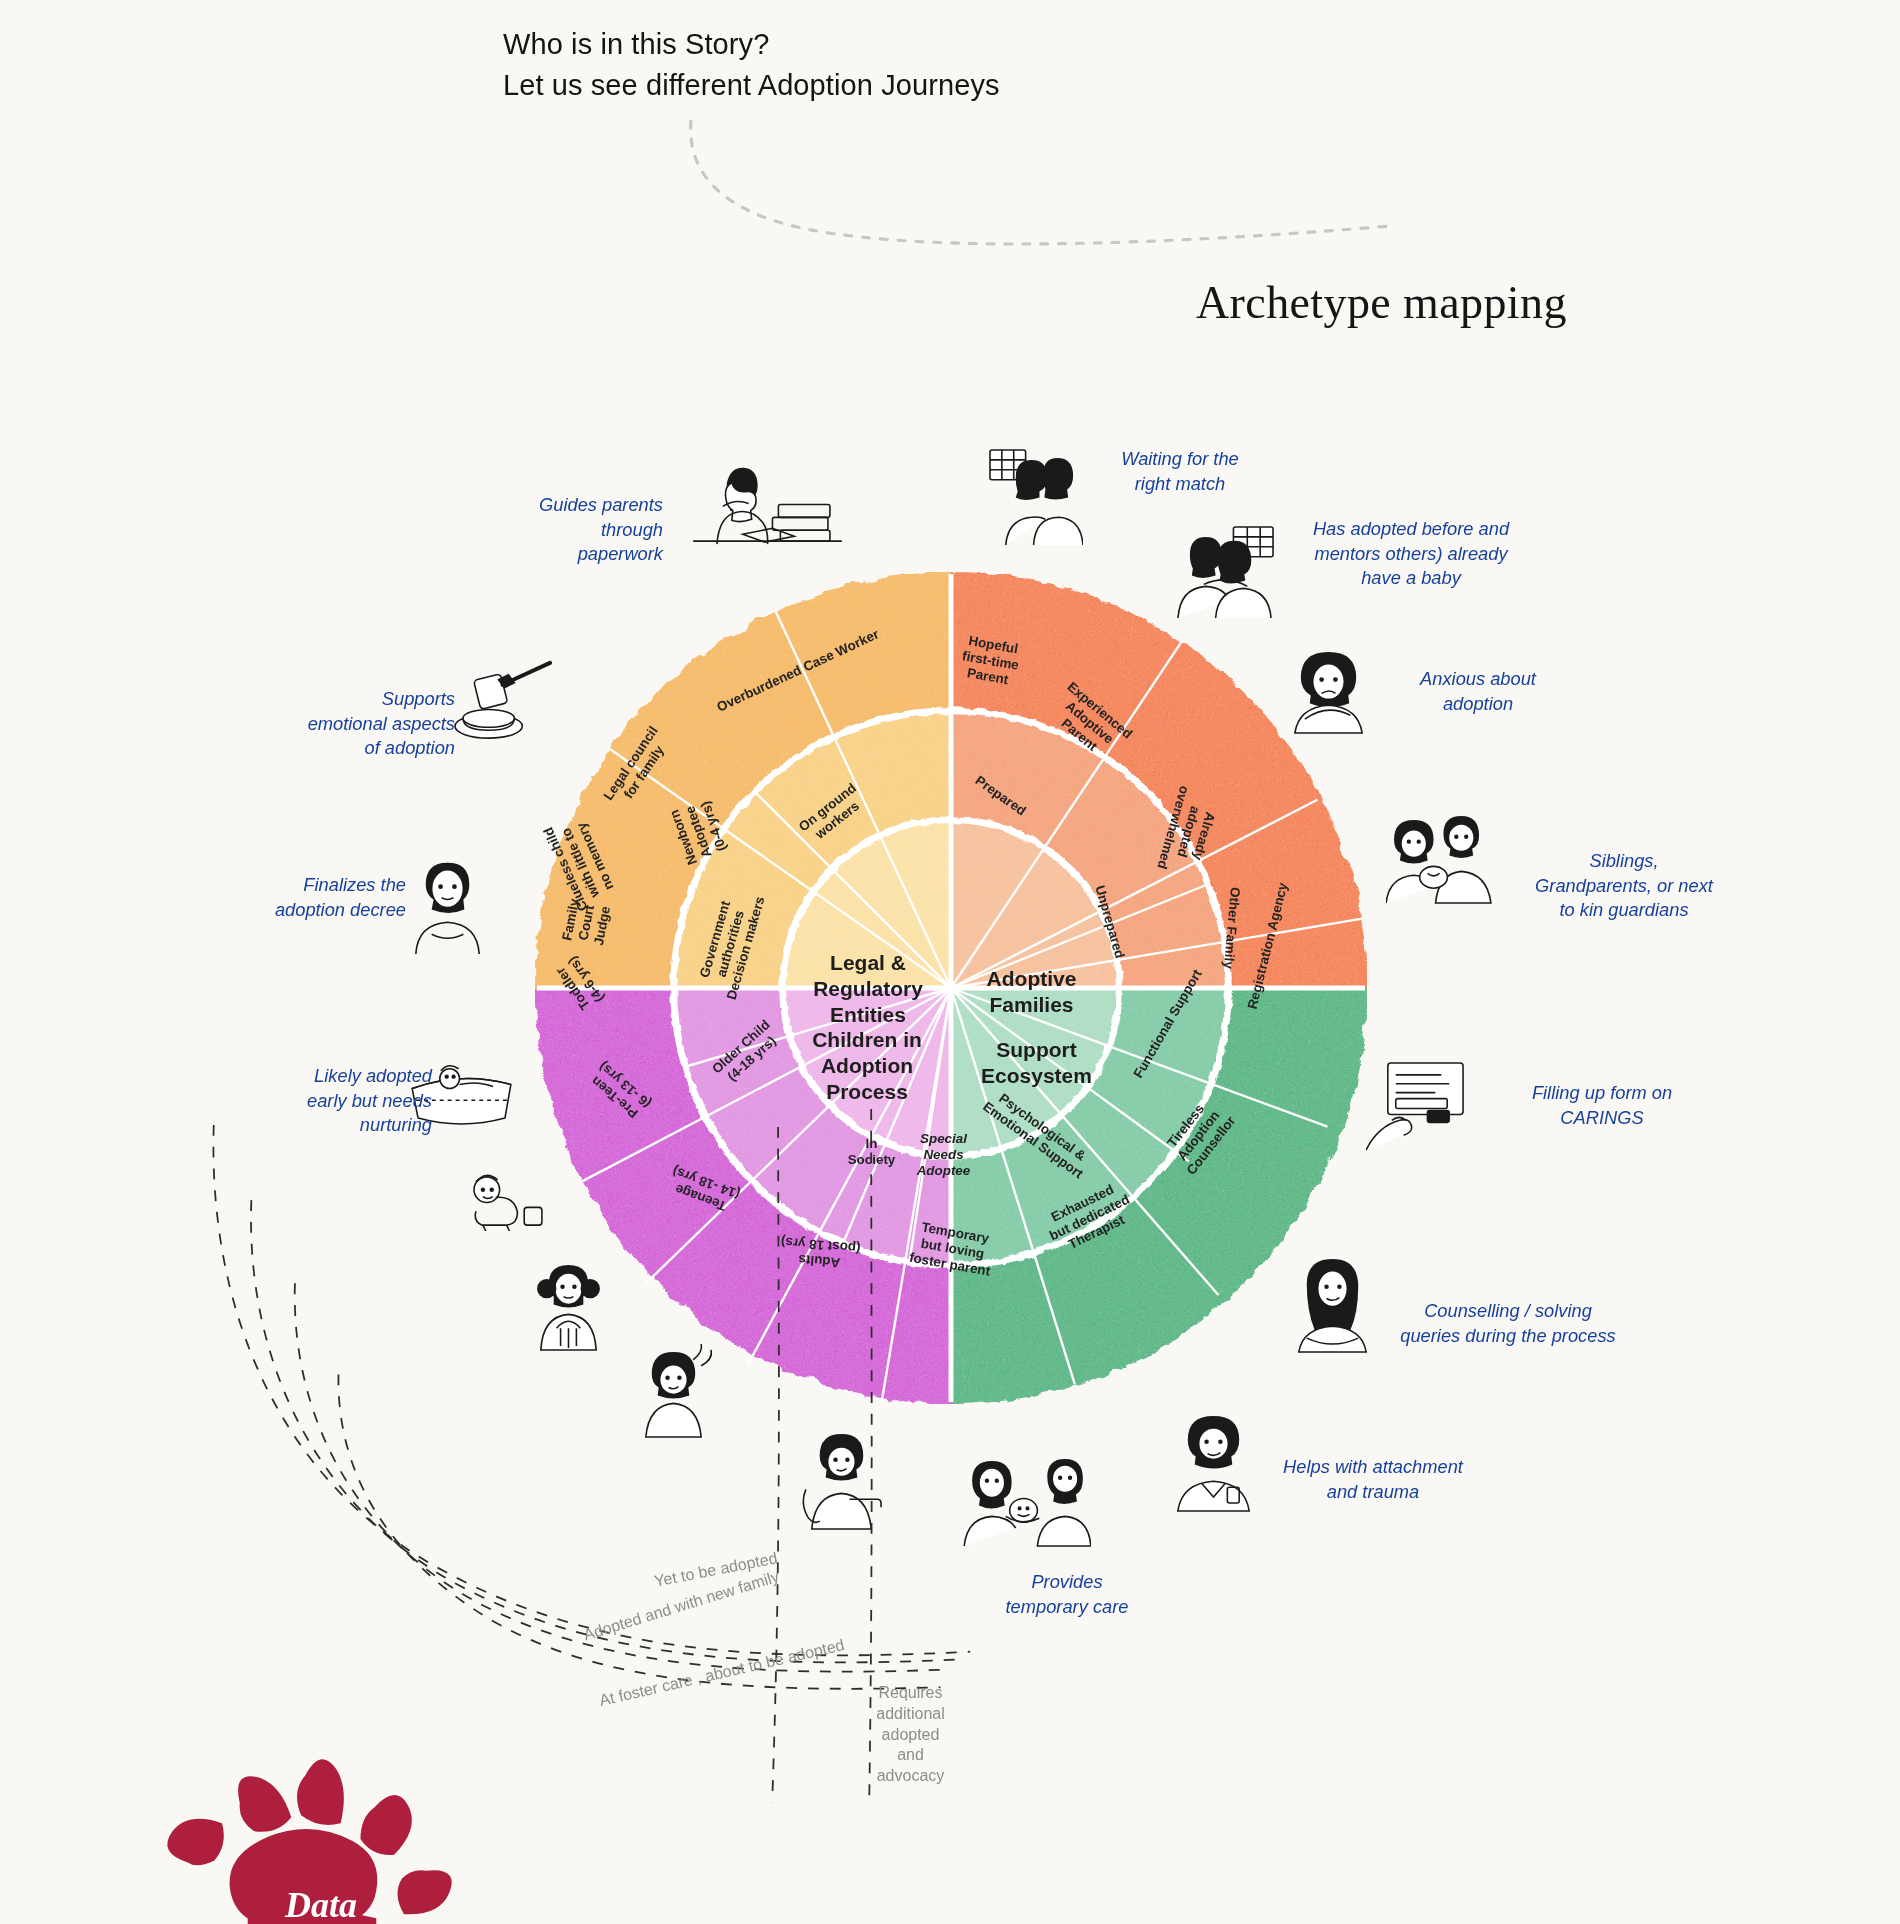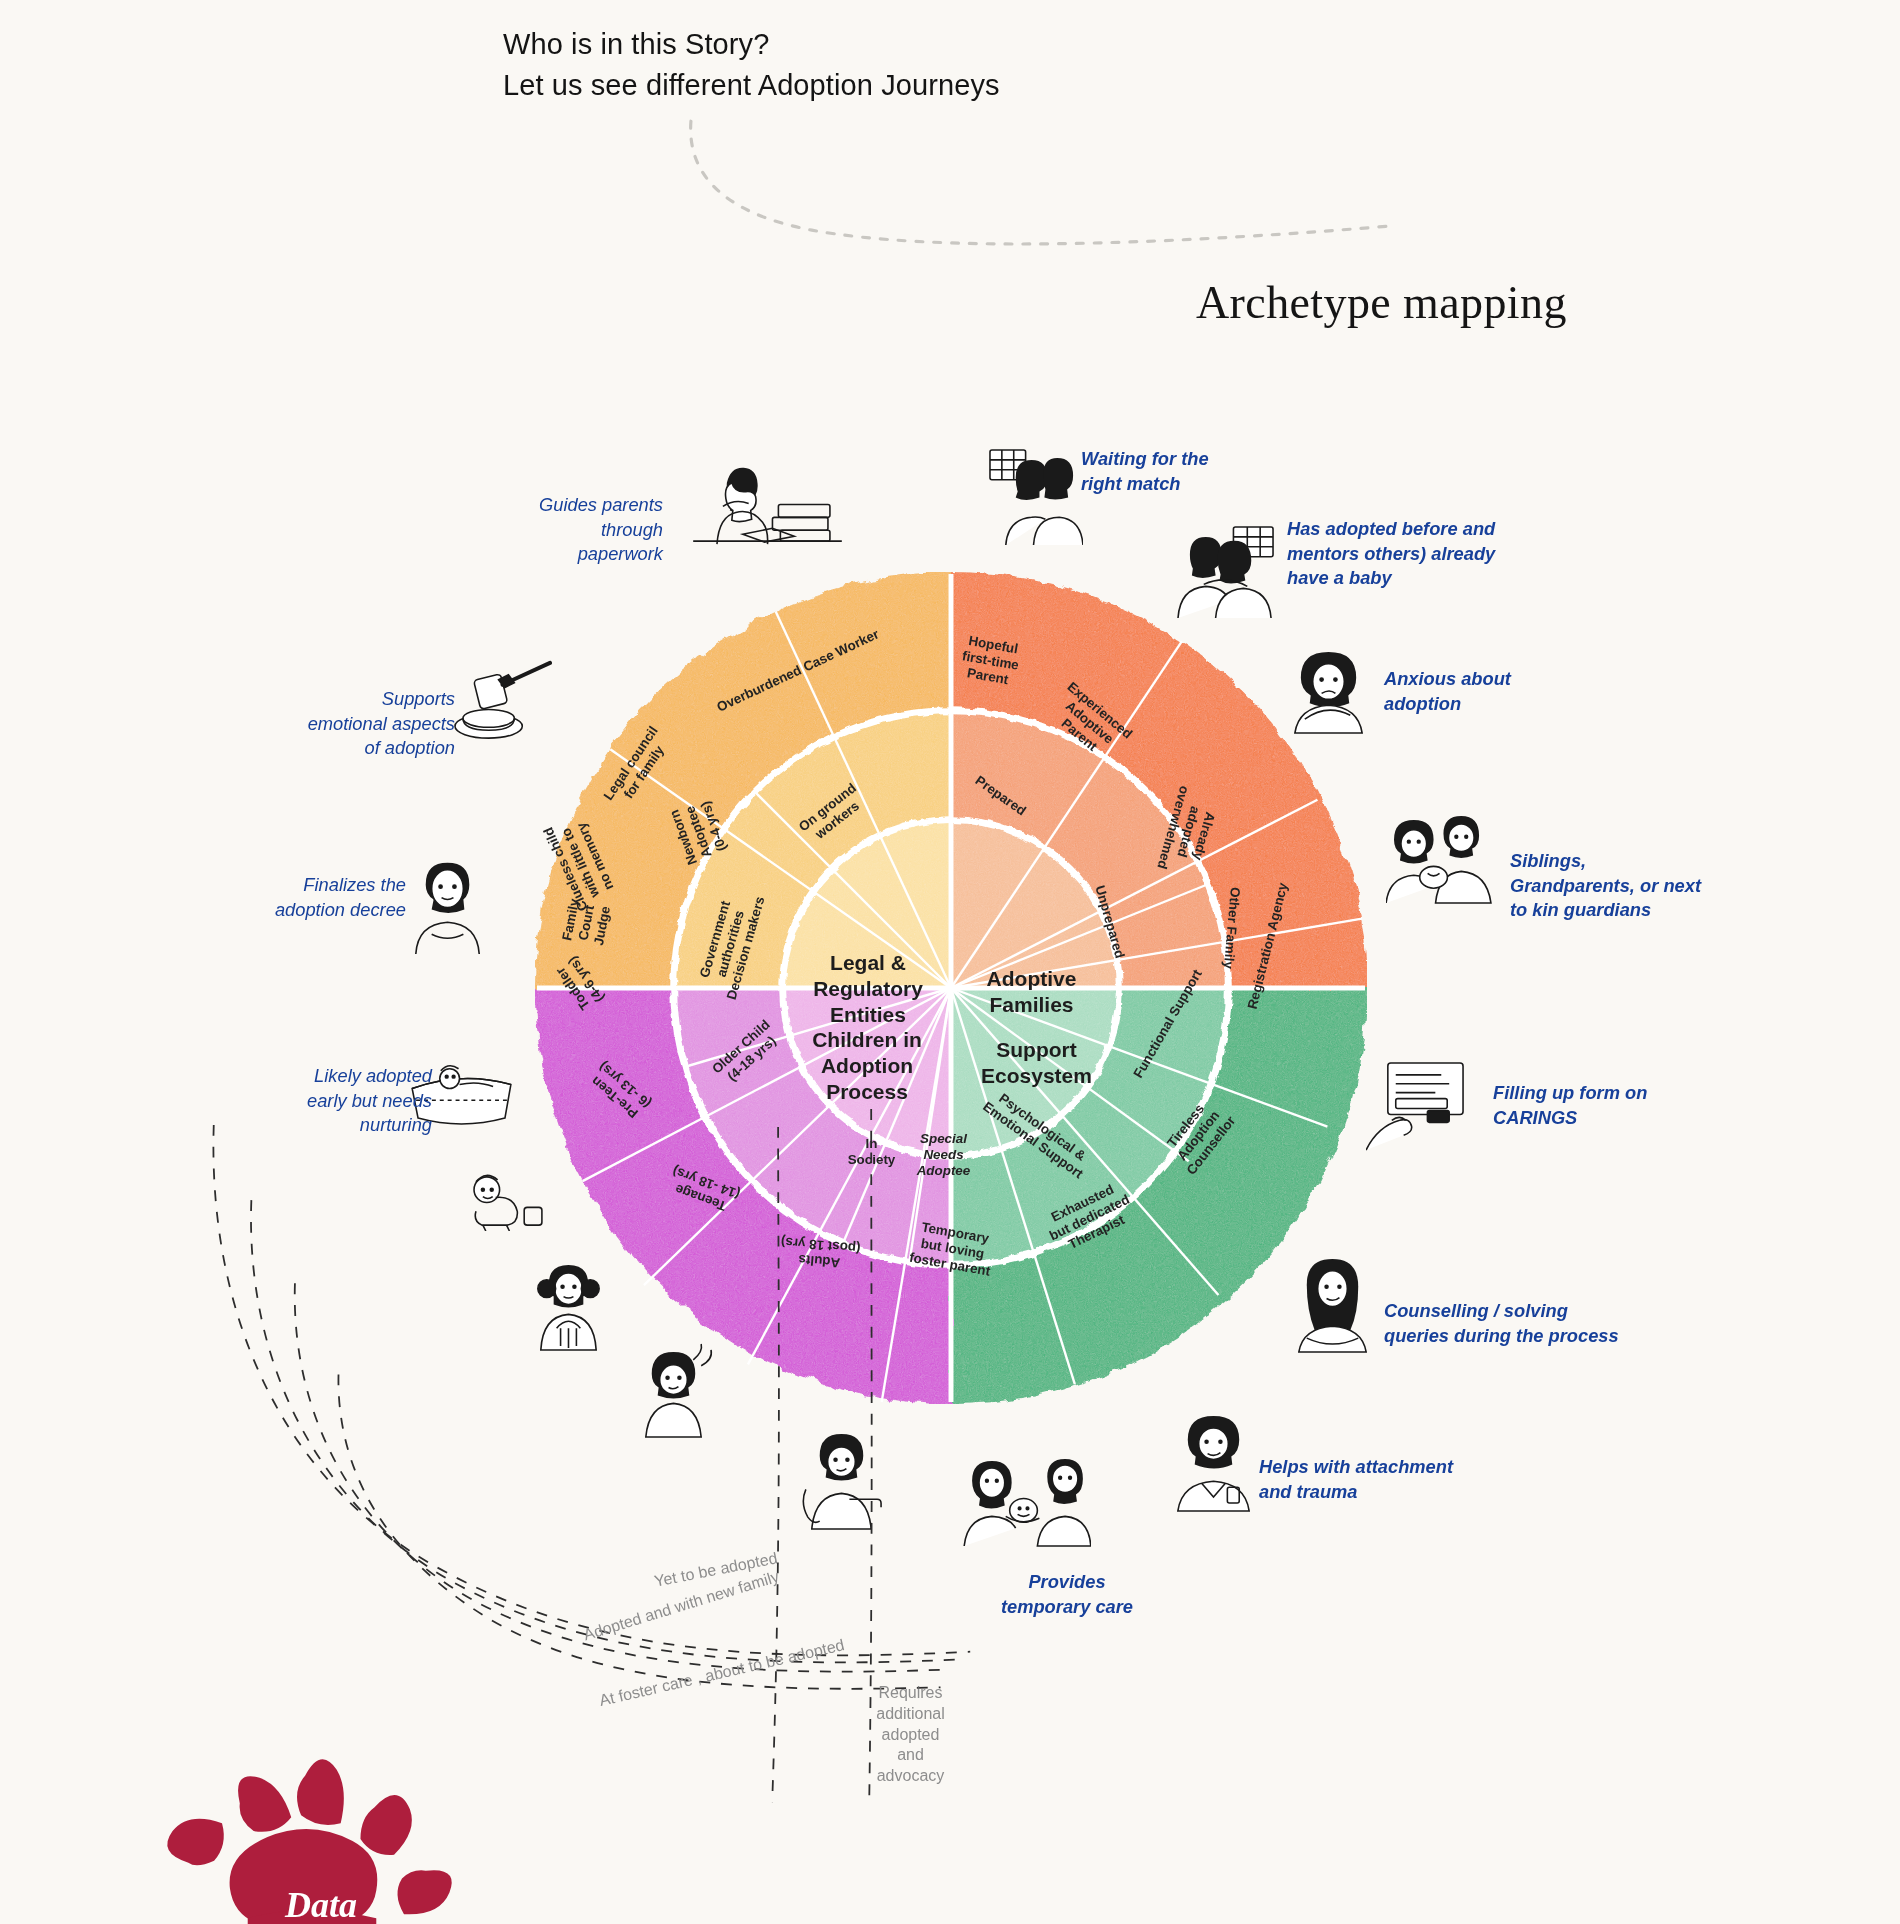--- a/index.html
+++ b/index.html
@@ -56,22 +56,22 @@
   
   .annot {
     position:absolute;
     font-size:18.3px;
     font-style:italic;
     color:#17409a;
     line-height:1.34;
     white-space:pre-line;
   }
   .annot.r { text-align:right; }
-  .annot.l { text-align:left;font-weight:bold; }
-  .annot.c { text-align:center;font-weight:bold; }
+  .annot.l { text-align:center; }
+  .annot.c { text-align:center; }
 
   
   .journey {
     position:absolute;
     font-size:16px;
     color:#8d8d8d;
     white-space:pre-line;
     line-height:1.3;
     transform-origin:50% 50%;
   }

